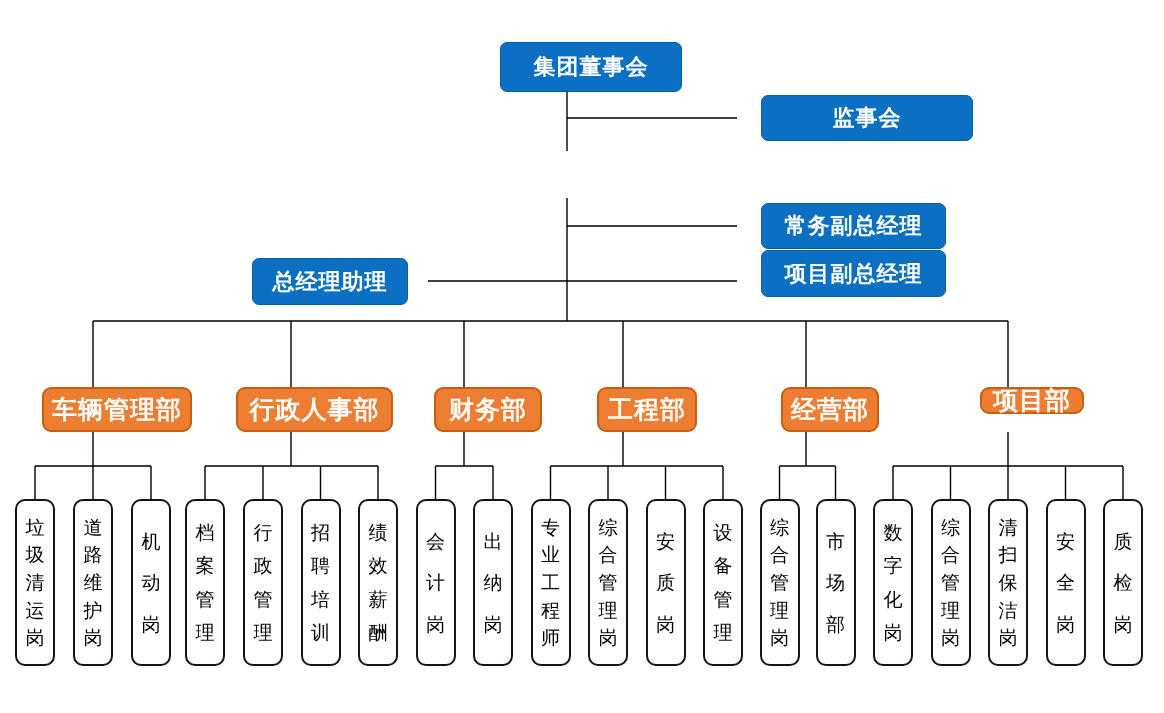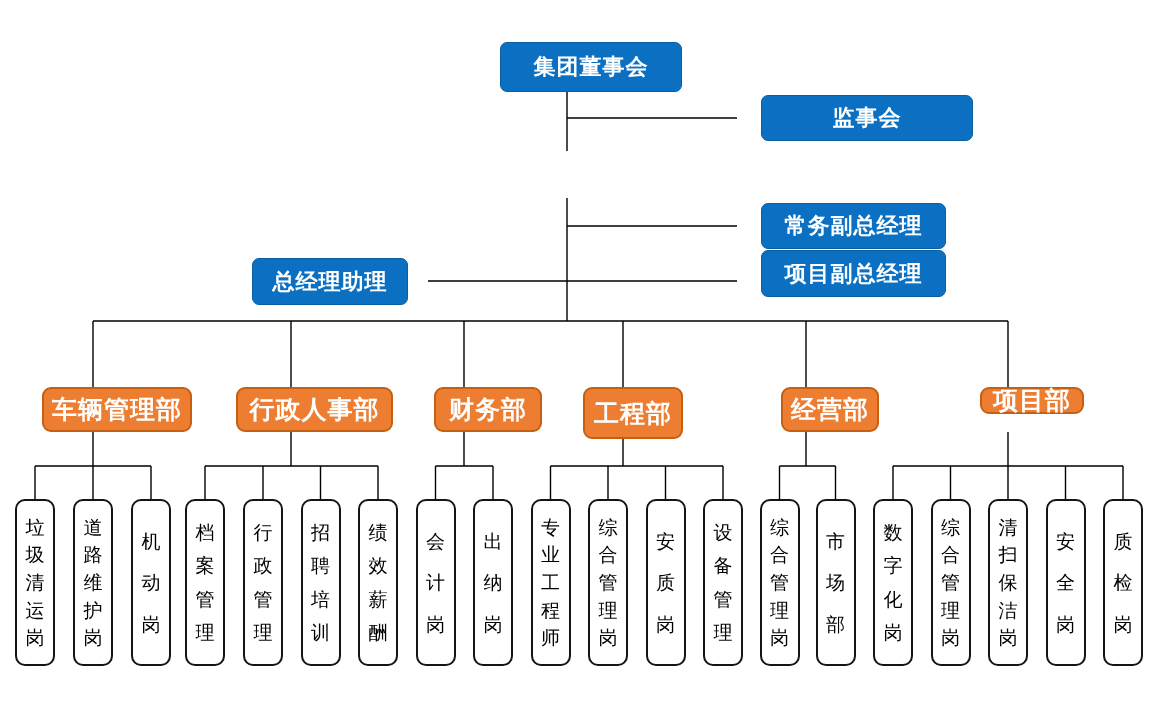--- a/index.html
+++ b/index.html
@@ -68,21 +68,21 @@
 
   <div class="node blue" style="left:476px;top:42px;width:182px;height:50px">集团董事会</div>
   <div class="node blue" style="left:737px;top:95px;width:212px;height:46px">监事会</div>
   <div class="node blue" style="left:737px;top:203px;width:185px;height:46px">常务副总经理</div>
   <div class="node blue" style="left:228px;top:258px;width:156px;height:47px">总经理助理</div>
   <div class="node blue" style="left:737px;top:250px;width:185px;height:47px">项目副总经理</div>
 
   <div class="node orange" style="left:18px;top:387px;width:150px;height:45px">车辆管理部</div>
   <div class="node orange" style="left:212px;top:387px;width:157px;height:45px">行政人事部</div>
   <div class="node orange" style="left:410px;top:387px;width:108px;height:45px">财务部</div>
-  <div class="node orange" style="left:559px;top:387px;width:100px;height:52px">工程部</div>
+  <div class="node orange" style="left:573px;top:387px;width:100px;height:45px">工程部</div>
   <div class="node orange" style="left:757px;top:387px;width:98px;height:45px">经营部</div>
   <div class="node orange" style="left:956px;top:387px;width:104px;height:27px">项目部</div>
 
   <div class="post" style="left:15px">
       <span>垃</span>
       <span>圾</span>
       <span>清</span>
       <span>运</span>
       <span>岗</span>
     </div>

